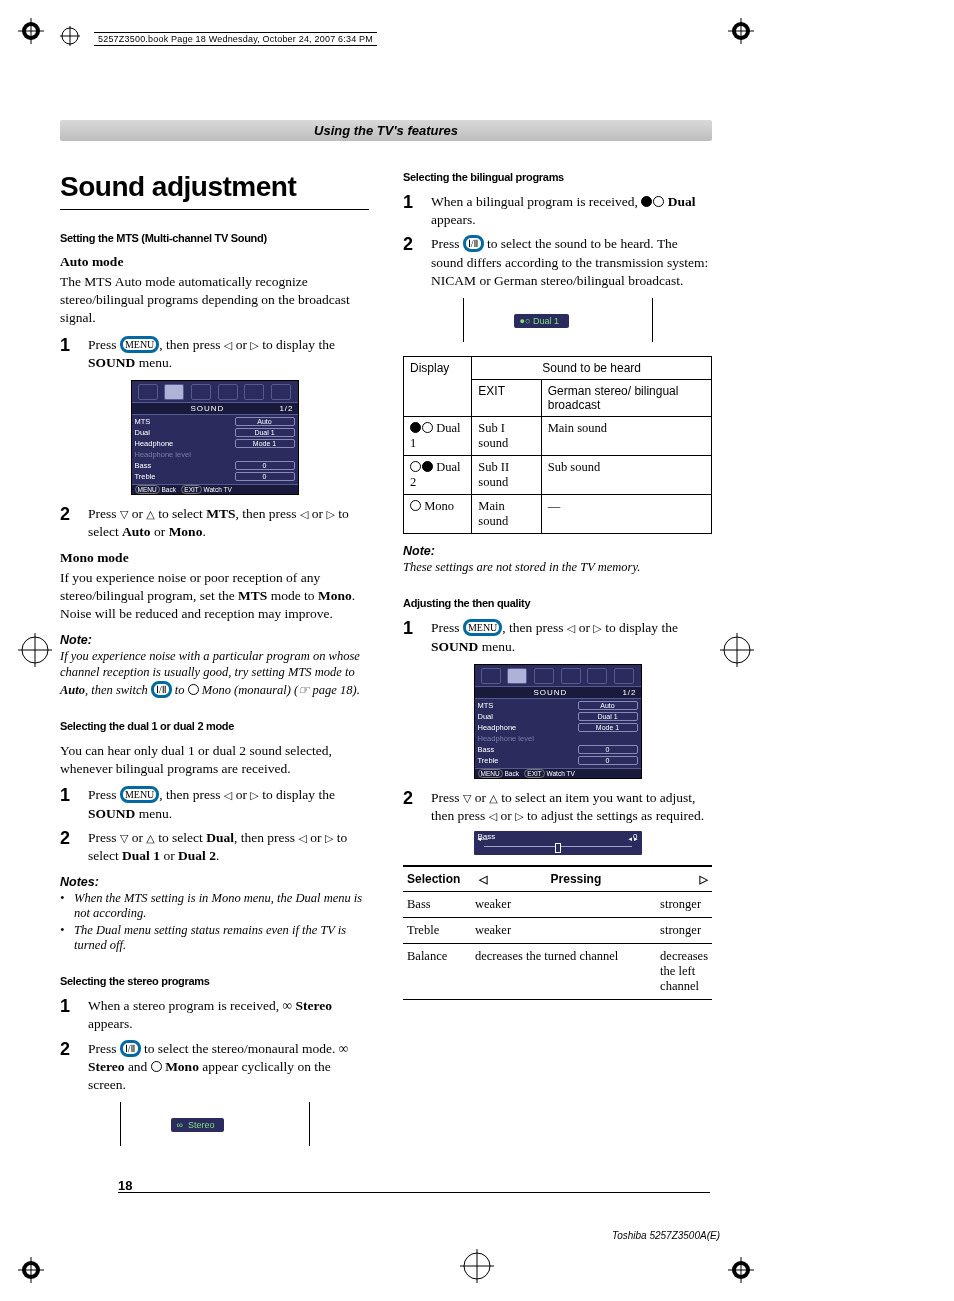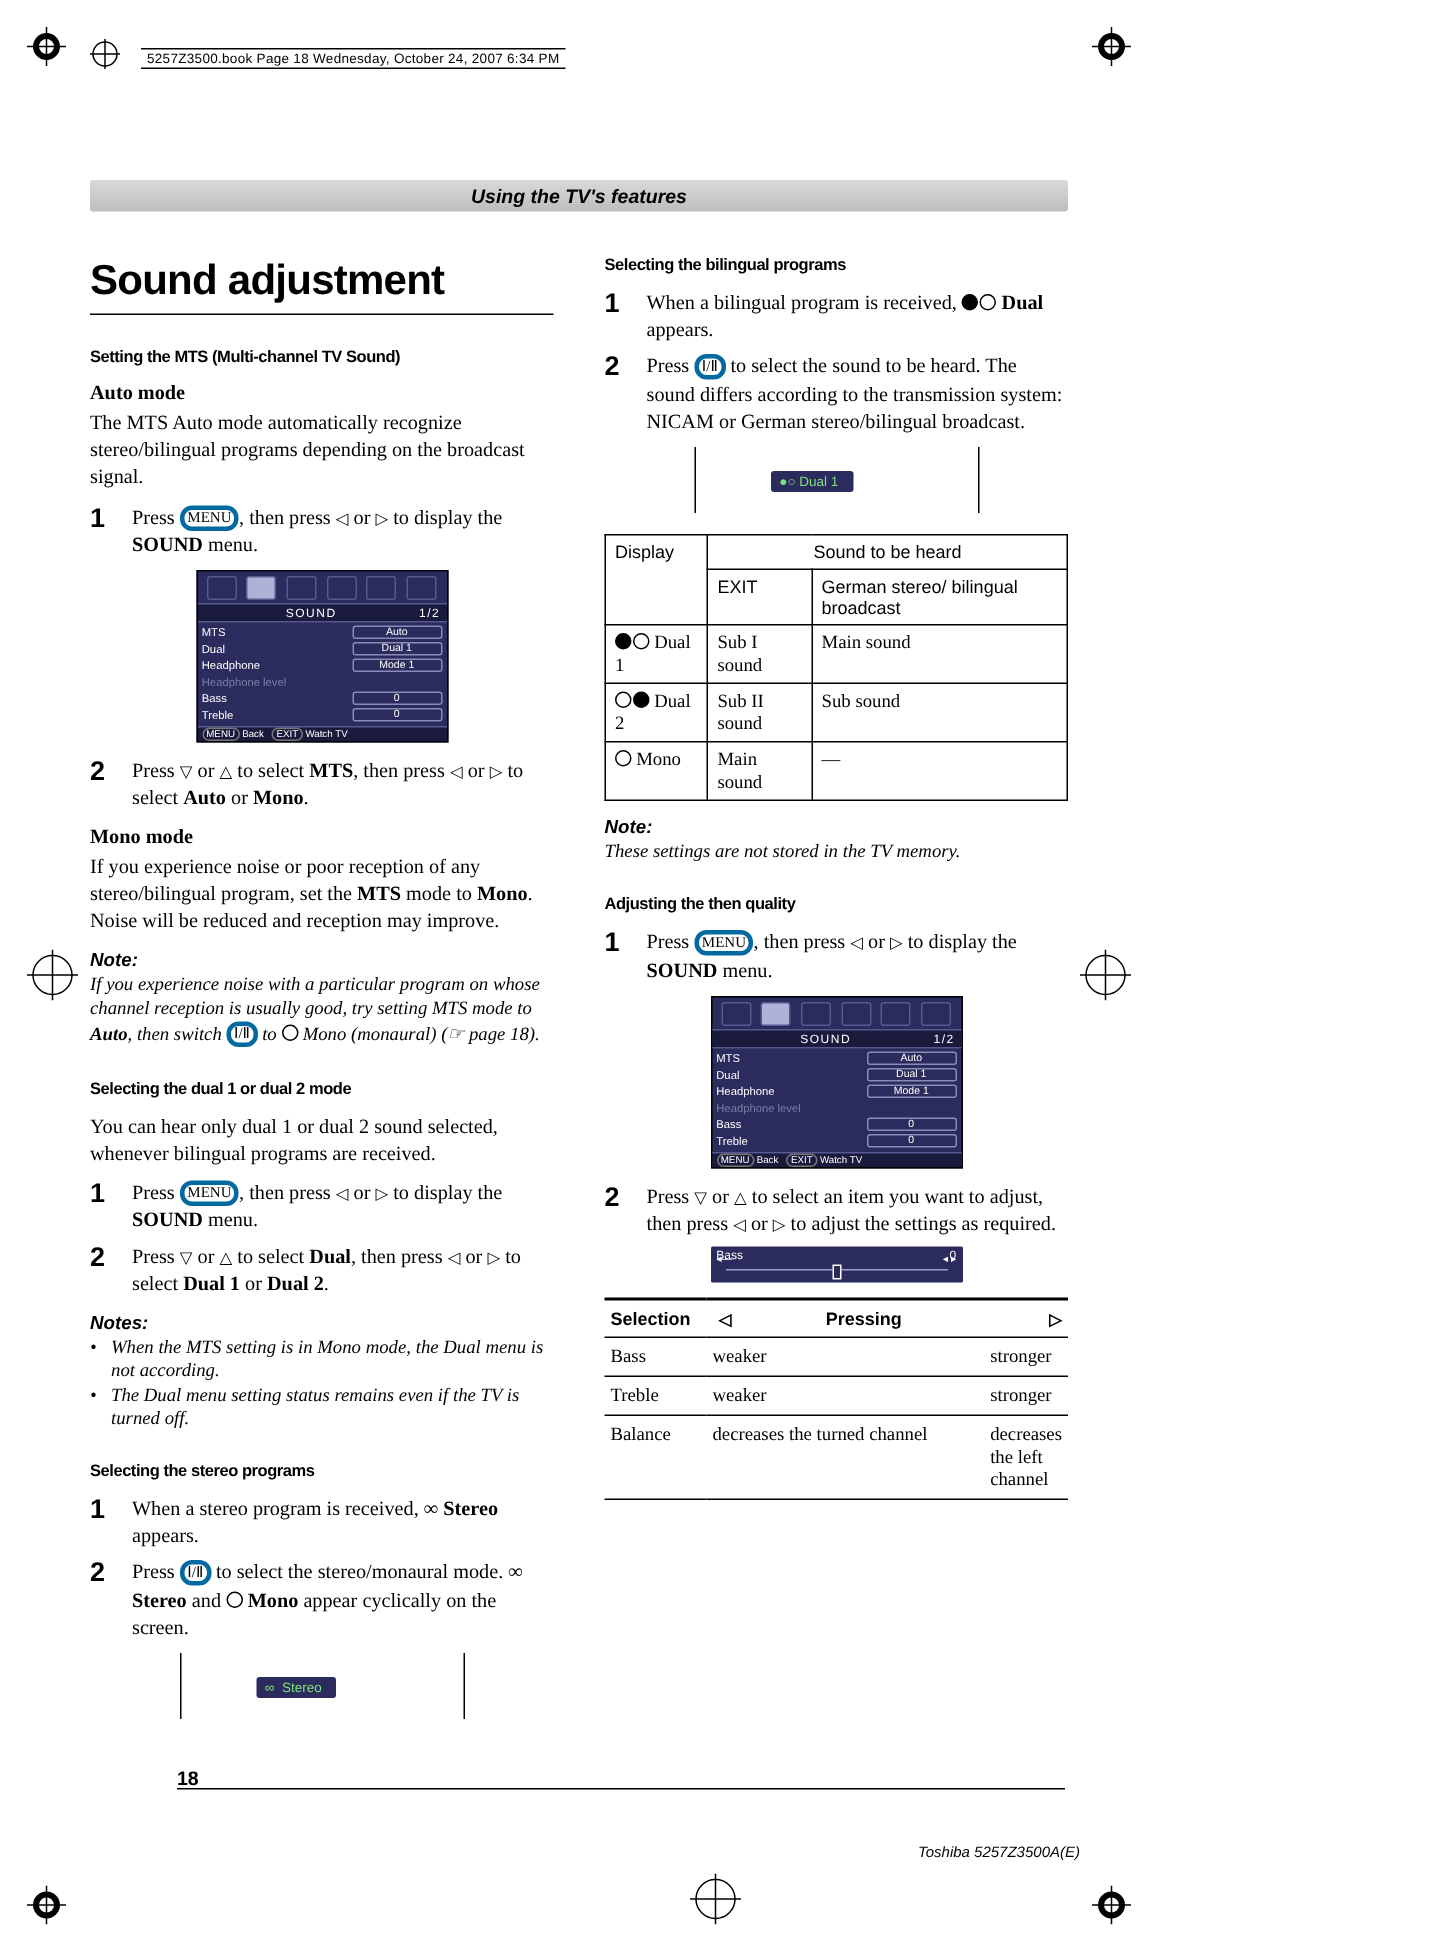--- a/index.html
+++ b/index.html
@@ -461,21 +461,21 @@
       <div class="step">
         <div class="step-num">2</div>
         <div class="step-body">
           <span>Press </span><span class="tri">▽</span><span> or </span><span class="tri">△</span><span> to select </span><b>Dual</b><span>, then press </span><span class="tri">◁</span><span> or </span><span class="tri">▷</span><span> to select </span><b>Dual 1</b><span> or </span><b>Dual 2</b><span>.</span>
         </div>
       </div>
 
       <div class="note-head">Notes:</div>
       <div class="bullet">
           <span class="dot">•</span>
-          <span><span>When the MTS setting is in </span><span class="bold">Mono</span><span> mode, the </span><span class="bold">Dual</span><span> menu is not according.</span></span>
+          <span><span>When the MTS setting is in </span><span class="bold">Mono</span><span> menu, the </span><span class="bold">Dual</span><span> menu is not according.</span></span>
         </div>
       <div class="bullet">
           <span class="dot">•</span>
           <span><span>The </span><span class="bold">Dual</span><span> menu setting status remains even if the TV is turned off.</span></span>
         </div>
 
       <h2 class="sub-head">Selecting the stereo programs</h2>
       <div class="step">
         <div class="step-num">1</div>
         <div class="step-body"><span>When a stereo program is received, </span><span class="sym-inf">∞</span><b> Stereo</b><span> appears.</span></div>

